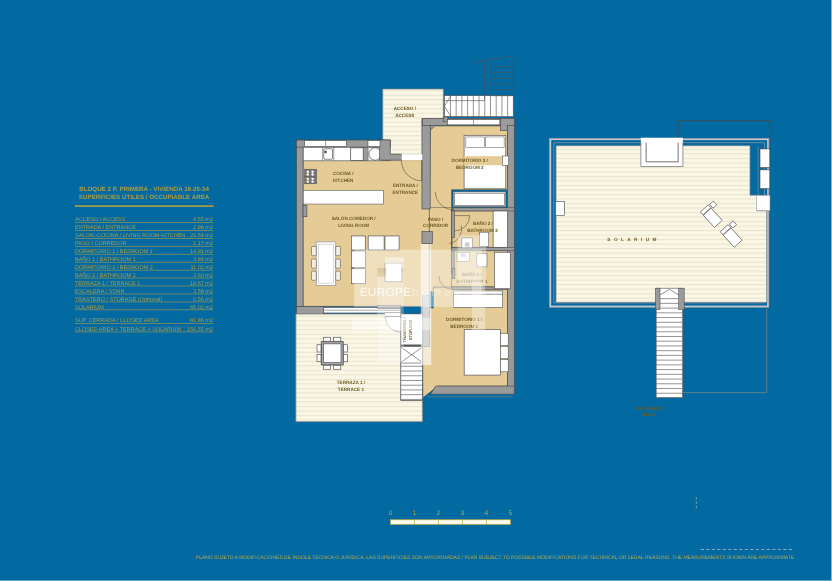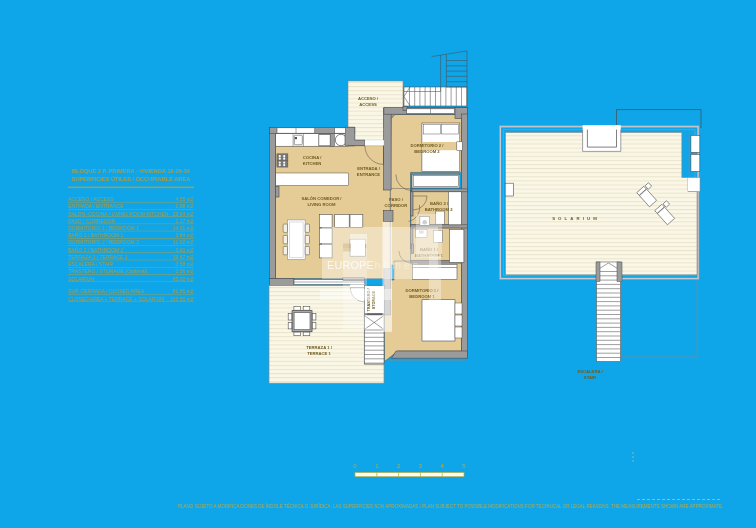--- a/index.html
+++ b/index.html
@@ -1,15 +1,15 @@
 <!DOCTYPE html>
 <html><head><meta charset="utf-8"><style>
 html,body{margin:0;padding:0;background:#ffffff;}
 *{font-family:"Liberation Sans", sans-serif;}
-#page{position:relative;width:756px;height:528px;background:#0ea5e9;overflow:hidden;}
+#page{position:relative;width:756px;height:528px;background:#0369a1;overflow:hidden;}
 </style></head><body>
 <div id="page">
 <svg width="756" height="528" viewBox="0 0 756 528">
 <defs>
 <pattern id="hz" width="4" height="4.1" patternUnits="userSpaceOnUse">
           <rect width="4" height="4.1" fill="#faf7e6"></rect>
           <rect y="0" width="4" height="0.95" fill="#e9e4cb"></rect>
         </pattern>
 </defs>
 

